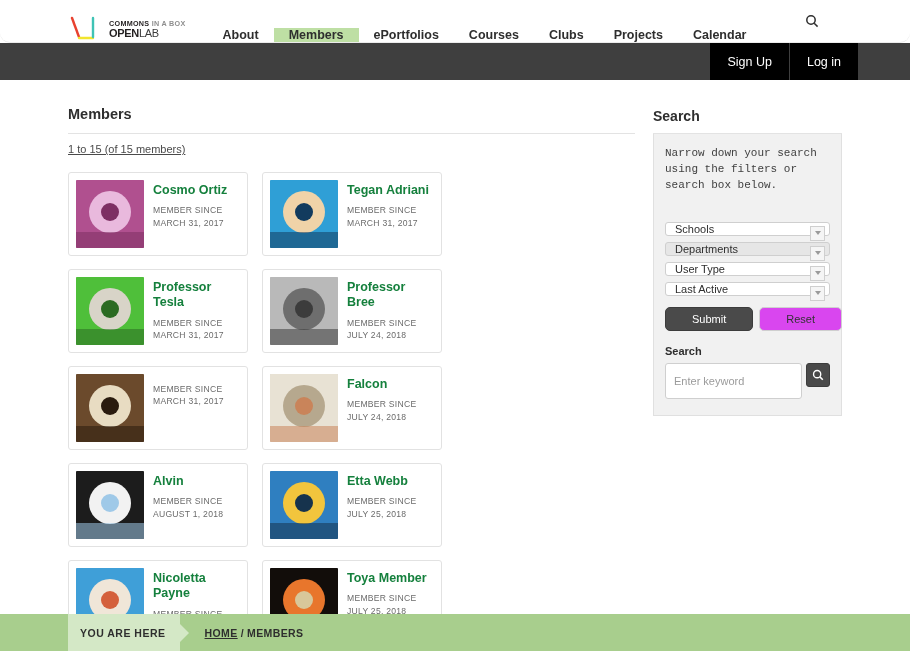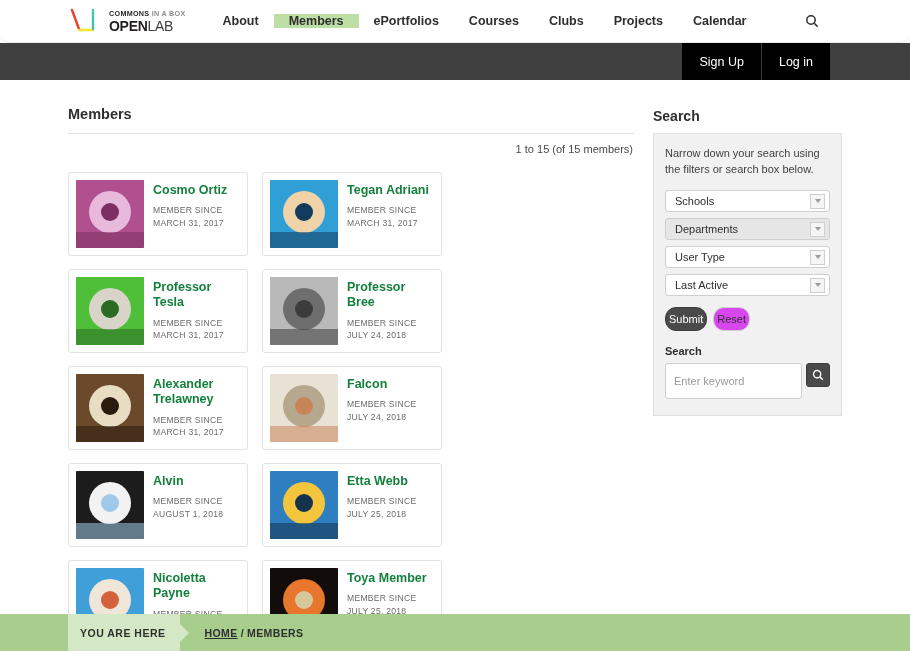--- a/index.html
+++ b/index.html
@@ -8,40 +8,40 @@
     font-family: "Liberation Sans", sans-serif;
     background: #ffffff;
     overflow: hidden;
   }
 
   
   .topnav {
     height: 43px;
     background: #ffffff;
     display: flex;
-    align-items: center;
+    align-items: flex-end;
     padding-left: 68px;
     border-bottom: 1px solid #ebebeb;
     position: relative;
     border-radius: 10px;
   }
   .logo {
     display: flex; align-items: center; gap: 7px;
     padding-right: 22px;
     flex: 0 0 auto;
   }
   .logo-mark { width: 34px; height: 26px; display: block; }
   .logo-text { line-height: 1; padding-top: 1px; }
   .logo-top {
     font-size: 7.2px; font-weight: bold; letter-spacing: 0.3px;
     color: #231f20; white-space: nowrap;
   }
   .logo-top .grey { color: #8e8e8e; }
   .logo-bottom {
-    font-size: 14px; font-weight: bold; letter-spacing: -0.3px;
+    font-size: 11px; font-weight: bold; letter-spacing: -0.3px;
     color: #231f20; margin-top: 1px;
   }
   .logo-bottom .lab { font-weight: normal; color: #3b3b3b; }
 
   .nav-items { display: flex; align-items: stretch; }
   .nav-item {
     display: flex; align-items: center;
     padding: 0 15px;
     font-size: 12.5px; font-weight: bold;
     color: #2e2e2e;
@@ -56,21 +56,21 @@
     width: 20px; height: 20px;
     display: flex; align-items: center; justify-content: center;
     cursor: pointer;
   }
 
   
   .darkbar {
     height: 37px;
     background: #3f3f3f;
     display: flex; justify-content: flex-end; align-items: stretch;
-    padding-right: 80px;
+    padding-right: 52px;
   }
   .darkbar-btn {
     background: #000000;
     color: #ffffff;
     font-size: 12.5px;
     display: flex; align-items: center;
     padding: 0 17px;
     cursor: pointer;
     border-right: 1px solid #3f3f3f;
   }
@@ -85,23 +85,24 @@
   }
   .main-col { width: 567px; flex: 0 0 567px; padding-top: 26px; }
   .side-col { width: 189px; flex: 0 0 189px; padding-top: 28px; }
 
   .page-title {
     font-size: 14.5px; font-weight: bold; color: #2e2e2e;
     padding-bottom: 11px;
     border-bottom: 1px solid #e3e3e3;
   }
   .count-row {
-    text-align: right;
+    text-align: left;
     font-size: 11px; color: #4a4a4a;
     padding: 9px 2px 0 0;
+    text-decoration: underline;
   }
 
   
   .grid {
     display: flex; flex-wrap: wrap;
     gap: 13px 14px;
     margin-top: 17px;
   }
   .card {
     width: 180px;
@@ -142,25 +143,26 @@
     border-bottom: 1px solid #e3e3e3;
   }
   .side-panel {
     background: #f1f1f1;
     border: 1px solid #e0e0e0;
     border-top: none;
     padding: 12px 11px 16px 11px;
   }
   .side-desc {
     font-size: 11px; color: #3f3f3f; line-height: 1.45;
-    margin-bottom: 12px;
+    margin-bottom: 28px;
+    font-family: Liberation Mono, monospace;
   }
   .select {
     position: relative;
-    height: 22px;
+    height: 14px;
     background: #ffffff;
     border: 1px solid #cfcfcf;
     border-radius: 3px;
     display: flex; align-items: center;
     padding: 0 26px 0 9px;
     font-size: 11px; color: #2e2e2e;
     margin-bottom: 6px;
     cursor: pointer;
   }
   .select.disabled { background: #e6e6e6; }
@@ -174,22 +176,22 @@
   .select-arrow i {
     display: block;
     width: 0; height: 0;
     border-left: 3px solid transparent;
     border-right: 3px solid transparent;
     border-top: 4px solid #9a9a9a;
   }
   .btn-row { display: flex; gap: 6px; margin-top: 11px; }
   .btn {
     font-size: 11px;
-    padding: 5px 3px;
-    border-radius: 11px;
+    padding: 5px 26px;
+    border-radius: 5px;
     cursor: pointer;
     border: 1px solid #cfcfcf;
   }
   .btn-primary { background: #4a4a4a; color: #ffffff; border-color: #3c3c3c; }
   .btn-default { background: #d946ef; color: #333333; }
 
   .search-label {
     font-size: 11px; font-weight: bold; color: #2e2e2e;
     margin: 14px 0 6px 0;
   }
@@ -374,21 +376,20 @@
         <div class="card">
           <div class="avatar">
             <svg viewBox="0 0 68 68" preserveAspectRatio="none">
               <rect width="68" height="68" fill="#6b4a2c"></rect>
               <circle cx="34" cy="32" r="21" fill="#e8dcc2"></circle>
               <circle cx="34" cy="32" r="9" fill="#2a1b0e"></circle>
               <rect y="52" width="68" height="16" fill="#2a1b0e" opacity="0.55"></rect>
             </svg>
           </div>
           <div class="card-body">
-            <div class="card-name">Alexander Trelawney</div>
             <div class="card-meta">Member since March 31, 2017</div>
           </div>
         </div>
         <div class="card">
           <div class="avatar">
             <svg viewBox="0 0 68 68" preserveAspectRatio="none">
               <rect width="68" height="68" fill="#e8e2d4"></rect>
               <circle cx="34" cy="32" r="21" fill="#b6a88e"></circle>
               <circle cx="34" cy="32" r="9" fill="#c9845a"></circle>
               <rect y="52" width="68" height="16" fill="#c9845a" opacity="0.55"></rect>

